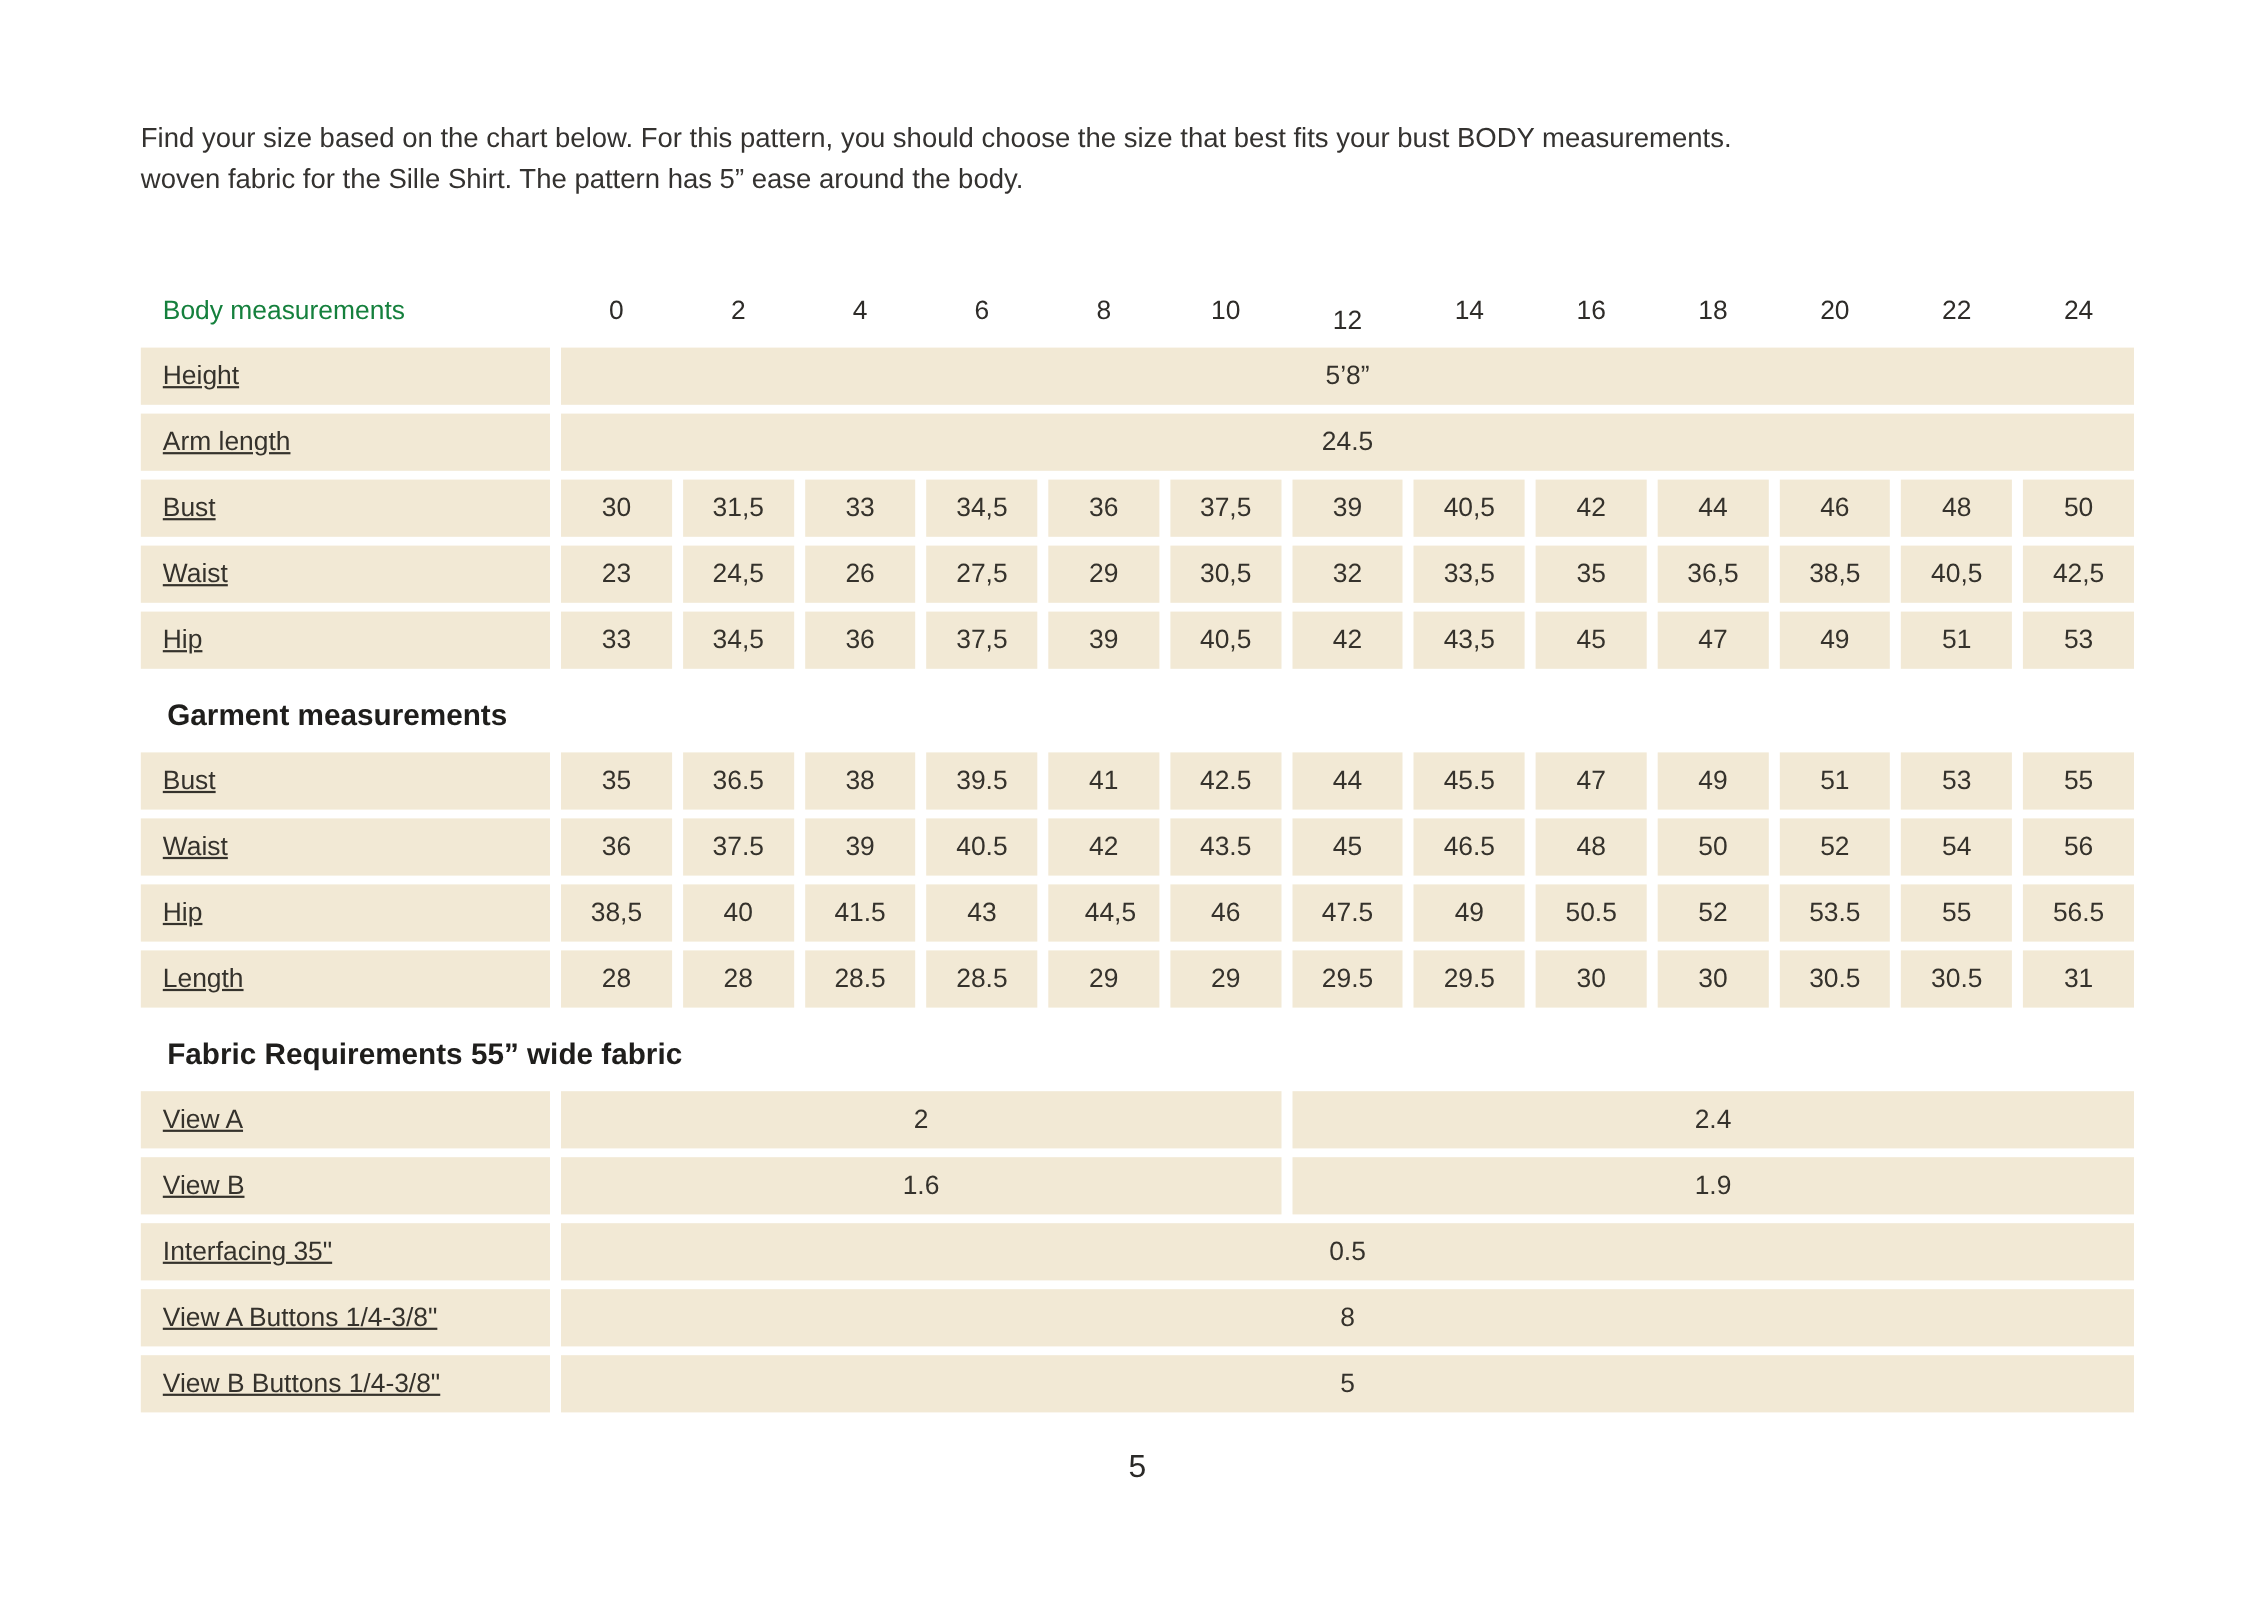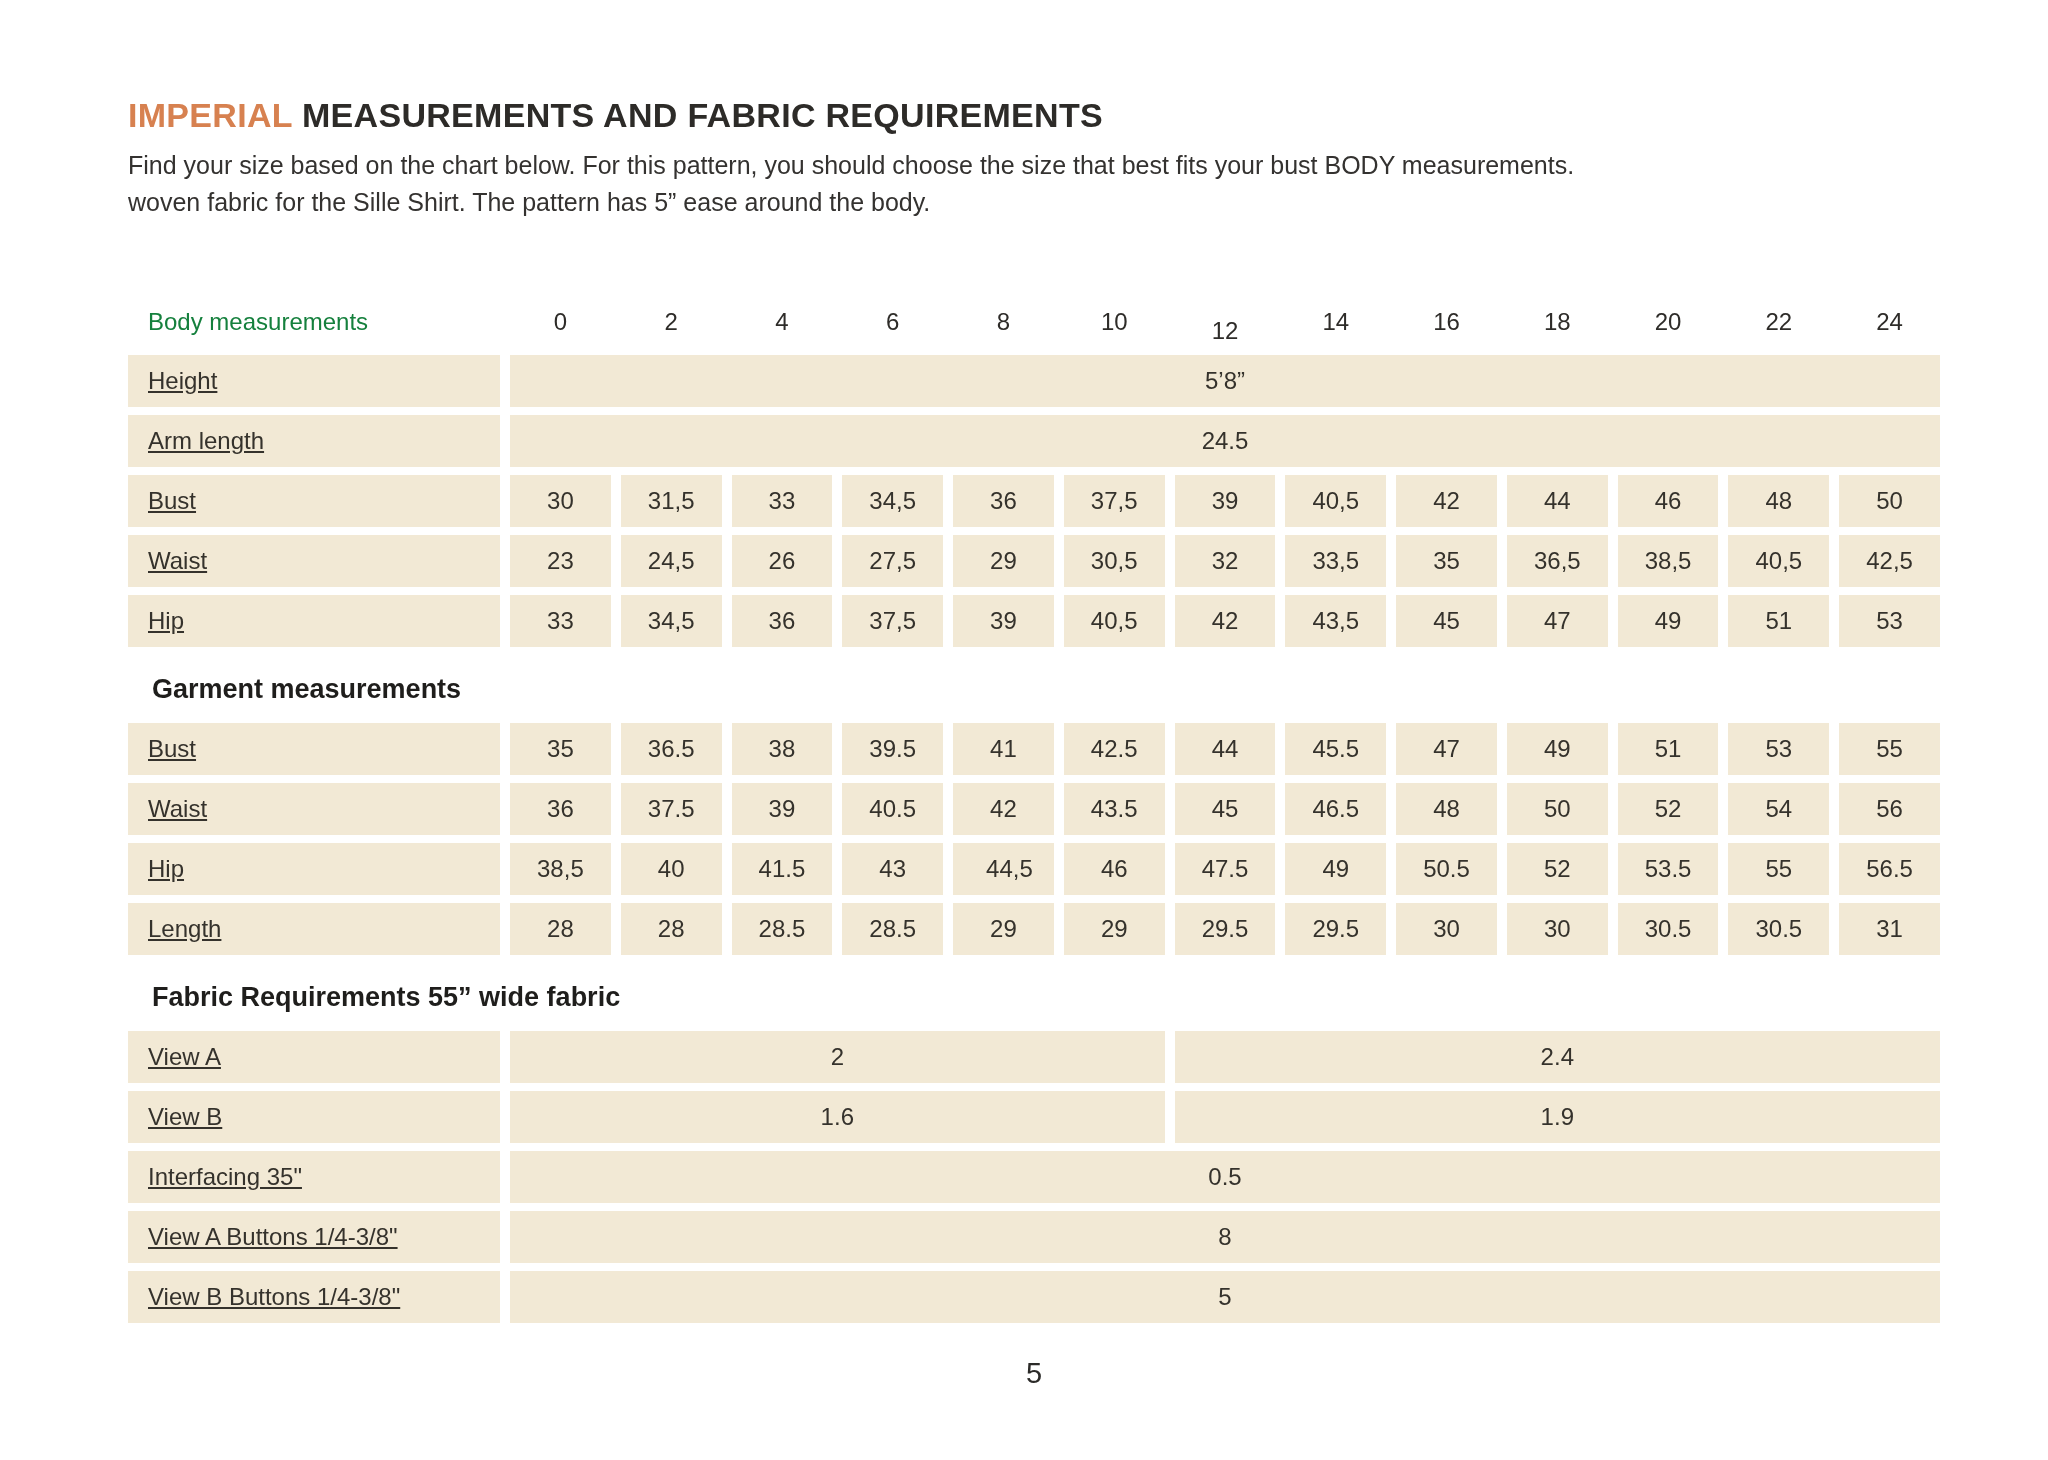--- a/index.html
+++ b/index.html
@@ -46,23 +46,20 @@
     font-size:27px; font-weight:700; color:#1f1e1c;
   }
 
   .page-num { text-align:center; font-size:29px; color:#2b2a28; margin-top:34px; }
 </style>
 </head>
 <body>
 
 <div class="content">
 
-  <div class="page-title">
-    <span class="accent">IMPERIAL</span><span> MEASUREMENTS AND FABRIC REQUIREMENTS</span>
-  </div>
 
   <div class="intro">
     <div>Find your size based on the chart below. For this pattern, you should choose the size that best fits your bust BODY measurements.</div>
     <div>woven fabric for the Sille Shirt. The pattern has 5” ease around the body.</div>
   </div>
 
   <div class="table-wrap">
       <div class="trow thead">
         <div class="hlabel">Body measurements</div>
         <div class="hsize" style="grid-column: 2;">0</div>

